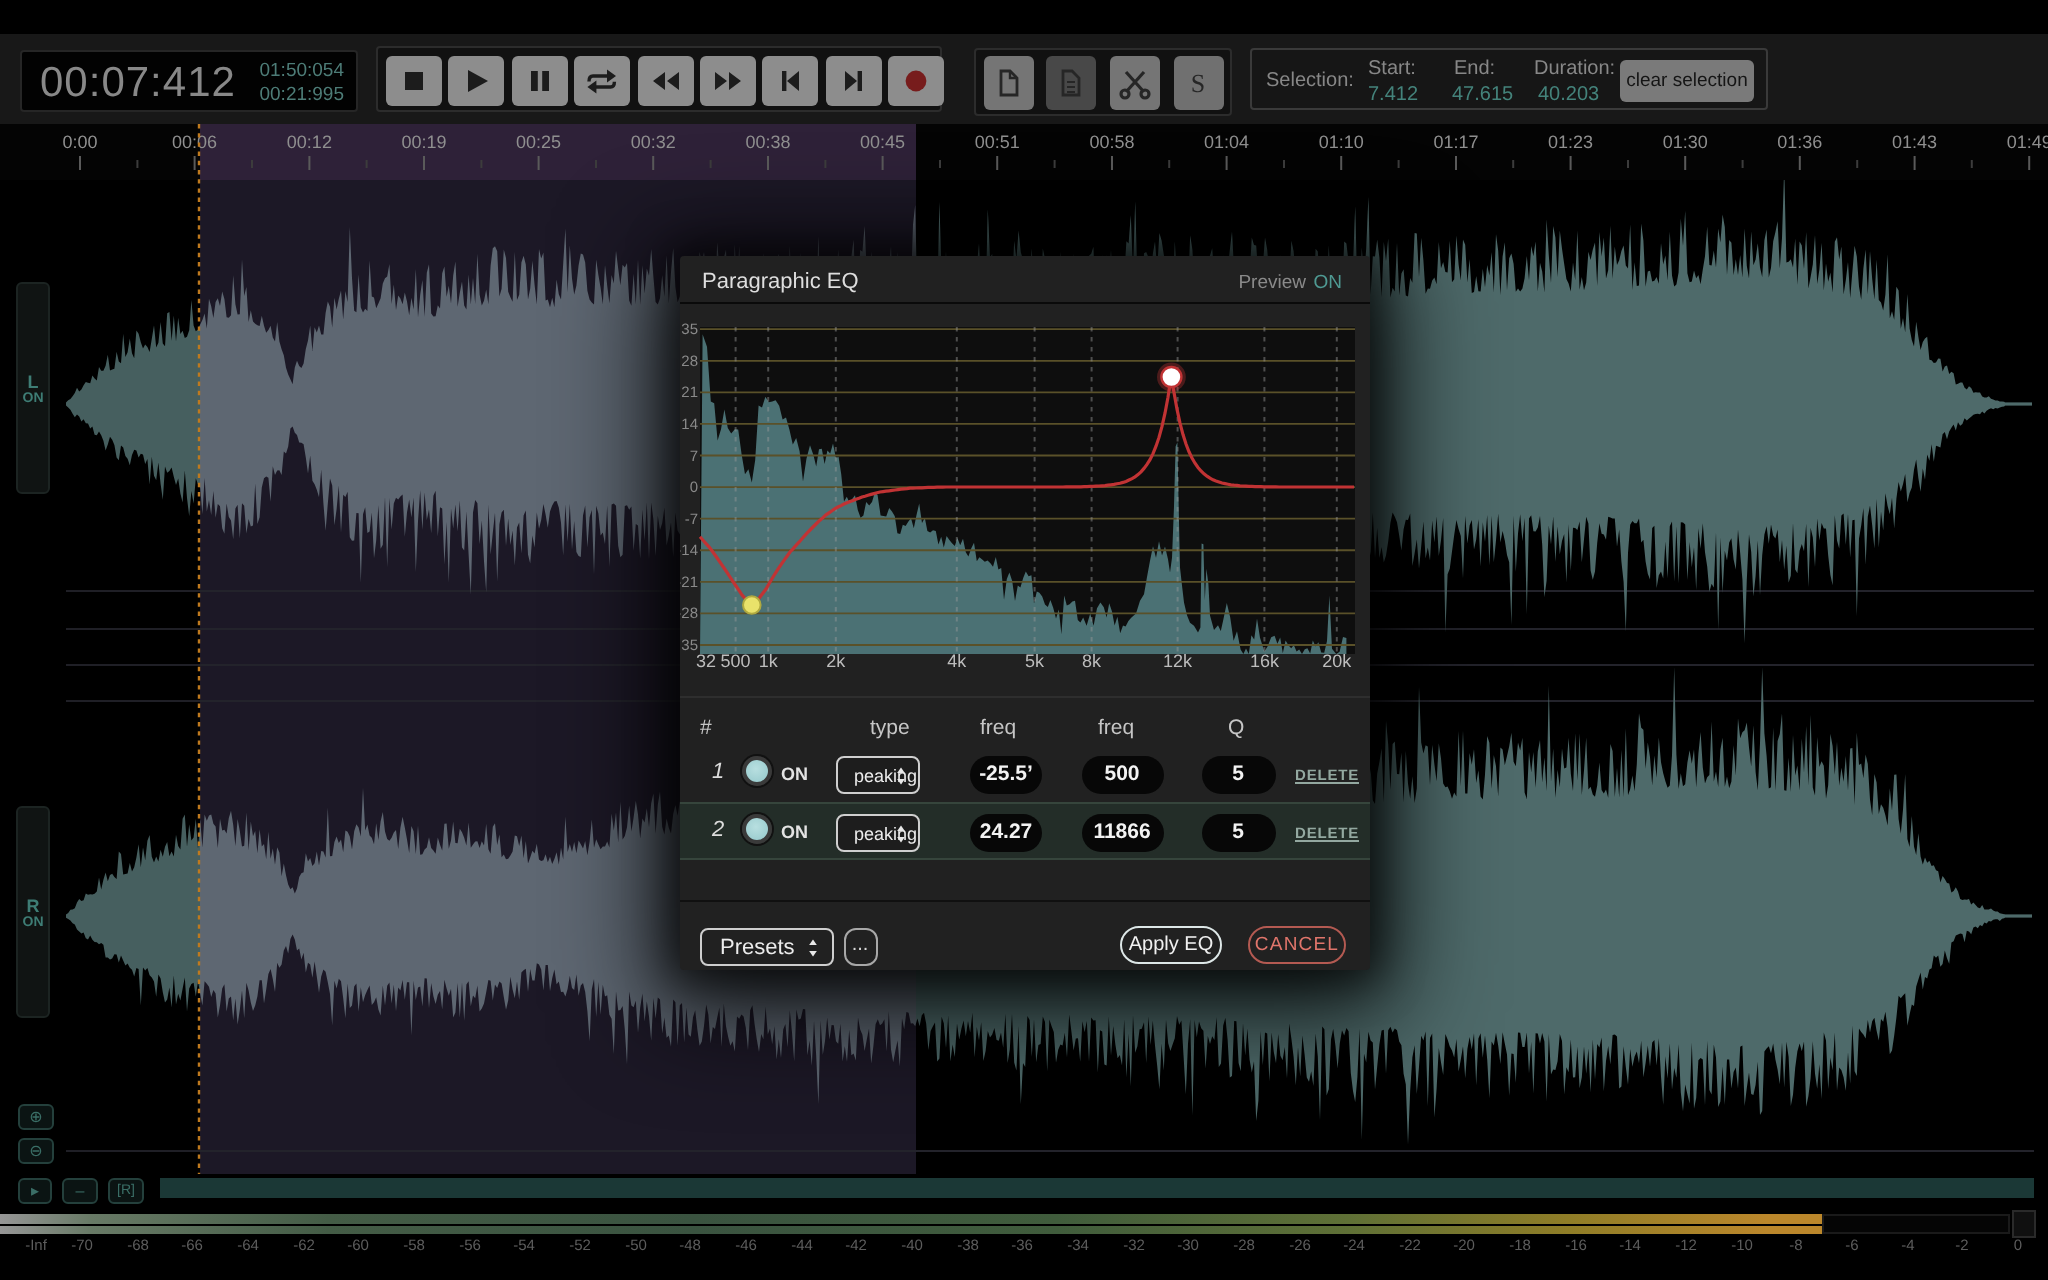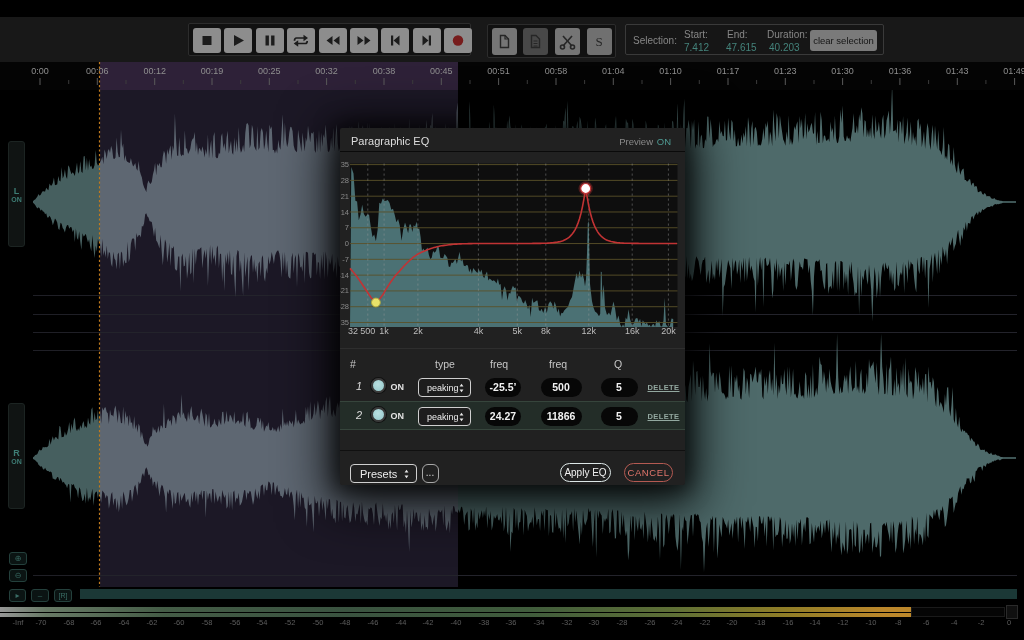--- a/index.html
+++ b/index.html
@@ -35,39 +35,44 @@
 #mtitle .pv { position:absolute; right:32px; top:7.5px; color:#8a8a8a; font-size:9.5px; }
 #mtitle .on { position:absolute; right:14px; top:7.5px; color:#4f9a93; font-size:9.5px; }
 #gsvg { position:absolute; left:0; top:0; }
 #gsvg .yl { fill:#8a8a8a; font-size:7.5px; font-family:"Liberation Sans",sans-serif; }
 #gsvg .xl { fill:#bdbdbd; font-size:9px; font-family:"Liberation Sans",sans-serif; }
 .hdr { position:absolute; top:230px; color:#c6c6c6; font-size:10.5px; }
 .rownum { position:absolute; width:10px; text-align:center; color:#dcdcdc; font-size:11px; font-style:italic; }
 .row2bg { position:absolute; left:0px; top:273px; width:345px; height:29px; background:#232d28; border-top:1px solid #36453c; border-bottom:1px solid #36453c; }
 .toggle { position:absolute; width:15px; height:15px; border-radius:50%; background:radial-gradient(circle at 45% 40%, #b8dfe0, #94c8cb); border:2px solid #3a3a3a; box-shadow:0 0 0 1px #111; }
 .onlab { position:absolute; color:#e3e3e3; font-size:9px; font-weight:bold; }
-.sel { position:absolute; width:53px; height:19px; border:1px solid #cfcfcf; border-radius:4px; background:#1d1d1d; color:#ececec; font-size:9px; }
+.sel { position:absolute; width:42px; height:19px; border:1px solid #cfcfcf; border-radius:4px; background:#1d1d1d; color:#ececec; font-size:9px; }
 .sel .tx { position:absolute; left:8px; top:4.5px; }
 .arr { position:absolute; right:6px; top:4px; width:5px; height:10px; }
 .pill { position:absolute; height:19px; background:#070707; border-radius:9.5px; color:#f2f2f2; font-size:10.5px; font-weight:bold; text-align:center; line-height:19px; }
 .del { position:absolute; color:#93a8a0; font-size:7.5px; font-weight:bold; letter-spacing:0.4px;text-decoration:underline; }
 #mfoot { position:absolute; left:0; top:322px; width:345px; height:35px; border-top:1px solid #101010; }
 #presets { position:absolute; left:10px; top:13px; width:67px; height:19px; border:1px solid #cfcfcf; border-radius:4px; background:#212121; color:#ececec; font-size:11px; }
 #dots { position:absolute; left:81.5px; top:13px; width:17px; height:19px; border:1px solid #a8a8a8; border-radius:6px; color:#d8d8d8; font-size:10px; text-align:center; line-height:16px; }
 #applyeq { position:absolute; left:220px; top:12px; width:51px; height:19px; border:1.5px solid #dde7e7; border-radius:10.5px; color:#f0f0f0; font-size:10px; text-align:center; line-height:18px; background:#212121; }
 #cancel { position:absolute; left:284px; top:12px; width:49px; height:19px; border:1.5px solid #b45a52; border-radius:10.5px; color:#e0756b; font-size:9.5px; text-align:center; line-height:18px; letter-spacing:0.6px; background:#212121; }
 
 .zbtn { position:absolute; width:18px; height:13px; border:1px solid #24403c; border-radius:3px; background:#0b1413; color:#3a6e66; font-size:8px; text-align:center; line-height:12px; }
 #scrollbar { position:absolute; left:80px; top:589px; width:937px; height:10px; background:#1b3836; }
 .meter { position:absolute; left:0; height:4.5px; }
 .dbl { position:absolute; top:0; color:#5d5d5d; font-size:7.5px; width:24px; text-align:center; }
 </style></head>
 <body>
 <div id="app">
 <div id="toolbar">
+  <div id="timer">
+        <span class="big">00:07:412</span>
+        <span class="sm" style="top:4px">01:50:054</span>
+        <span class="sm" style="top:16px">00:21:995</span>
+      </div>
   <div class="tgroup" style="left:188px; width:283px; height:33px;">
         <div class="tbtn" style="left:4.0px;">
           <svg width="28" height="25" viewBox="0 0 28 25">
             <rect x="9.5" y="8" width="9" height="9" fill="#1c1c1c"></rect>
           </svg>
         </div>
         <div class="tbtn" style="left:35.4px;">
           <svg width="28" height="25" viewBox="0 0 28 25">
             <path d="M10,7 L20,12.5 L10,18 Z" fill="#1c1c1c"></path>
           </svg>

